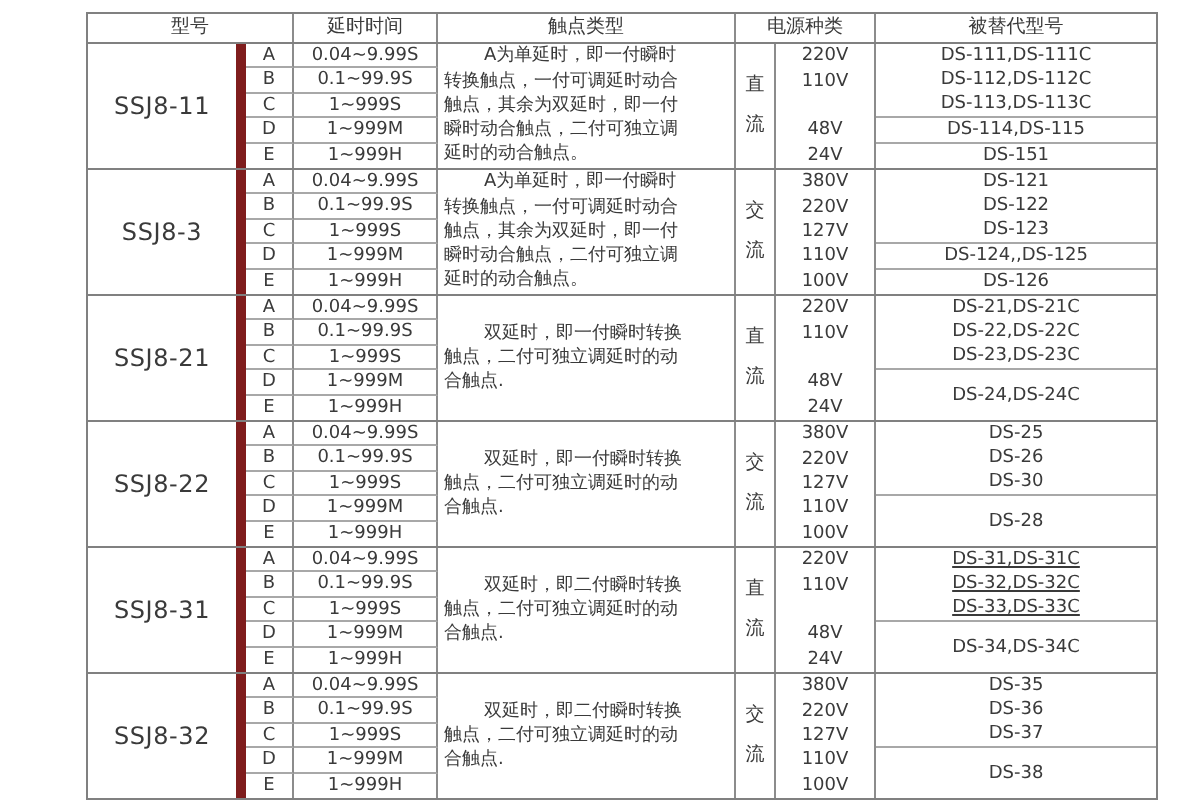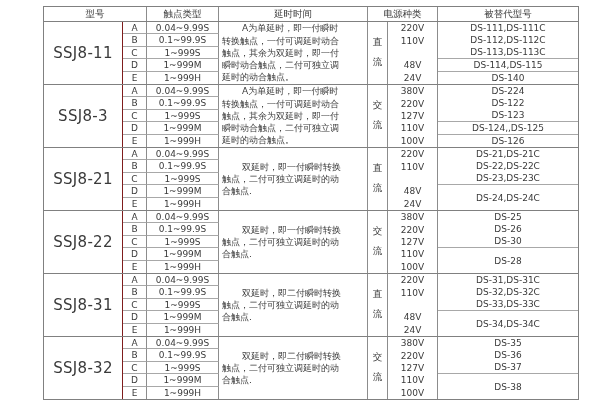--- a/index.html
+++ b/index.html
@@ -24,23 +24,23 @@
   }
   .hcell:last-child{border-right:none;}
   .block{
     display:grid;grid-template-columns:79px 24px 72px 149px 20px 50px 140px;
     grid-auto-rows:12.4px;height:62px;border-bottom:1px solid #808080;
     box-sizing:content-box;position:relative;
   }
   .block:last-child{border-bottom:none;}
   .cell{box-sizing:border-box;overflow:hidden;}
   .model{
-    grid-area:1/1/6/2;border-right:1px solid #7f1d1d;
+    grid-area:1/1/6/2;border-right:5px solid #7f1d1d;
     display:flex;align-items:center;justify-content:center;
-    font-size:15px;letter-spacing:.3px;
+    font-size:12px;letter-spacing:.3px;
   }
   .lt{
     grid-column:2;border-right:1px solid #8c8c8c;border-bottom:1px solid #a8a8a8;
     text-align:center;font-size:9px;line-height:12px;
   }
   .dl{
     grid-column:3;border-right:1px solid #8c8c8c;border-bottom:1px solid #a8a8a8;
     text-align:center;font-size:9px;line-height:12px;white-space:nowrap;
   }
   .lt.lastrow,.dl.lastrow{border-bottom:none;}
@@ -69,22 +69,22 @@
   .rgroup.lastgroup{border-bottom:none;}
   .rgroup .rln{flex:1;display:flex;align-items:center;justify-content:center;
     font-size:9px;white-space:nowrap;}
 </style>
 </head>
 <body>
 
 <div class="spec-table">
   <div class="hrow">
     <div class="hcell">型号</div>
+    <div class="hcell">延时时间</div>
     <div class="hcell">触点类型</div>
-    <div class="hcell">延时时间</div>
     <div class="hcell">电源种类</div>
     <div class="hcell">被替代型号</div>
   </div>
   <div id="blocks-host">
       <div class="block">
         <div class="cell model">SSJ8-11</div>
         <div class="cell lt" style="grid-row: 1;">A</div>
         <div class="cell dl" style="grid-row: 1;">0.04~9.99S</div>
         <div class="cell lt" style="grid-row: 2;">B</div>
         <div class="cell dl" style="grid-row: 2;">0.1~99.9S</div>
@@ -114,21 +114,21 @@
         </div>
         <div class="cell rgroup" style="grid-row: 1 / 4; text-align: center;">
           <div class="rln">DS-111,DS-111C</div>
           <div class="rln">DS-112,DS-112C</div>
           <div class="rln">DS-113,DS-113C</div>
         </div>
         <div class="cell rgroup" style="grid-row: 4 / 5; align-items: center;">
           <div class="rln">DS-114,DS-115</div>
         </div>
         <div class="cell rgroup lastgroup" style="grid-row: 5 / 6;">
-          <div class="rln">DS-140</div>
+          <div class="rln">DS-151</div>
         </div>
       </div>
       <div class="block">
         <div class="cell model">SSJ8-3</div>
         <div class="cell lt" style="grid-row: 1;">A</div>
         <div class="cell dl" style="grid-row: 1;">0.04~9.99S</div>
         <div class="cell lt" style="grid-row: 2;">B</div>
         <div class="cell dl" style="grid-row: 2;">0.1~99.9S</div>
         <div class="cell lt" style="grid-row: 3;">C</div>
         <div class="cell dl" style="grid-row: 3;">1~999S</div>
@@ -148,21 +148,21 @@
           <div class="pchar">流</div>
         </div>
         <div class="cell volt">
           <div class="vslot">380V</div>
           <div class="vslot">220V</div>
           <div class="vslot">127V</div>
           <div class="vslot">110V</div>
           <div class="vslot">100V</div>
         </div>
         <div class="cell rgroup" style="grid-row: 1 / 4;">
-          <div class="rln">DS-224</div>
+          <div class="rln">DS-121</div>
           <div class="rln">DS-122</div>
           <div class="rln">DS-123</div>
         </div>
         <div class="cell rgroup" style="grid-row: 4 / 5;">
           <div class="rln">DS-124,,DS-125</div>
         </div>
         <div class="cell rgroup lastgroup" style="grid-row: 5 / 6;">
           <div class="rln">DS-126</div>
         </div>
       </div>
@@ -261,21 +261,21 @@
           <div class="pchar">直</div>
           <div class="pchar">流</div>
         </div>
         <div class="cell volt">
           <div class="vslot">220V</div>
           <div class="vslot">110V</div>
           <div class="vslot"></div>
           <div class="vslot">48V</div>
           <div class="vslot">24V</div>
         </div>
-        <div class="cell rgroup" style="grid-row: 1 / 4;">
+        <div class="cell rgroup" style="grid-row: 1 / 4; text-decoration: underline;">
           <div class="rln">DS-31,DS-31C</div>
           <div class="rln">DS-32,DS-32C</div>
           <div class="rln">DS-33,DS-33C</div>
         </div>
         <div class="cell rgroup lastgroup" style="grid-row: 4 / 6;">
           <div class="rln">DS-34,DS-34C</div>
         </div>
       </div>
       <div class="block">
         <div class="cell model">SSJ8-32</div>

